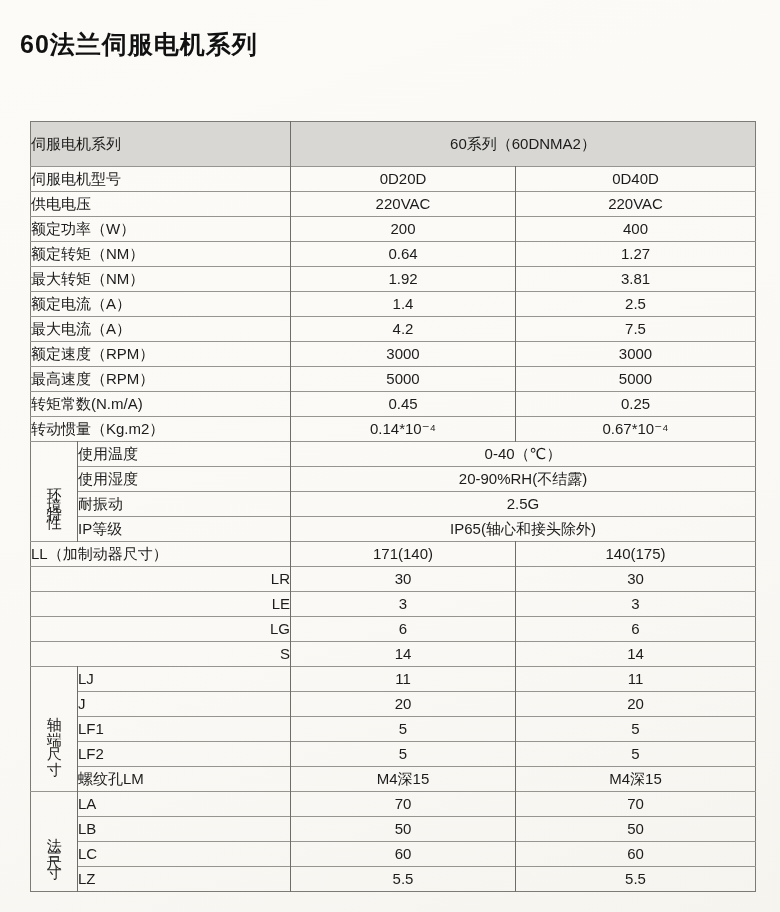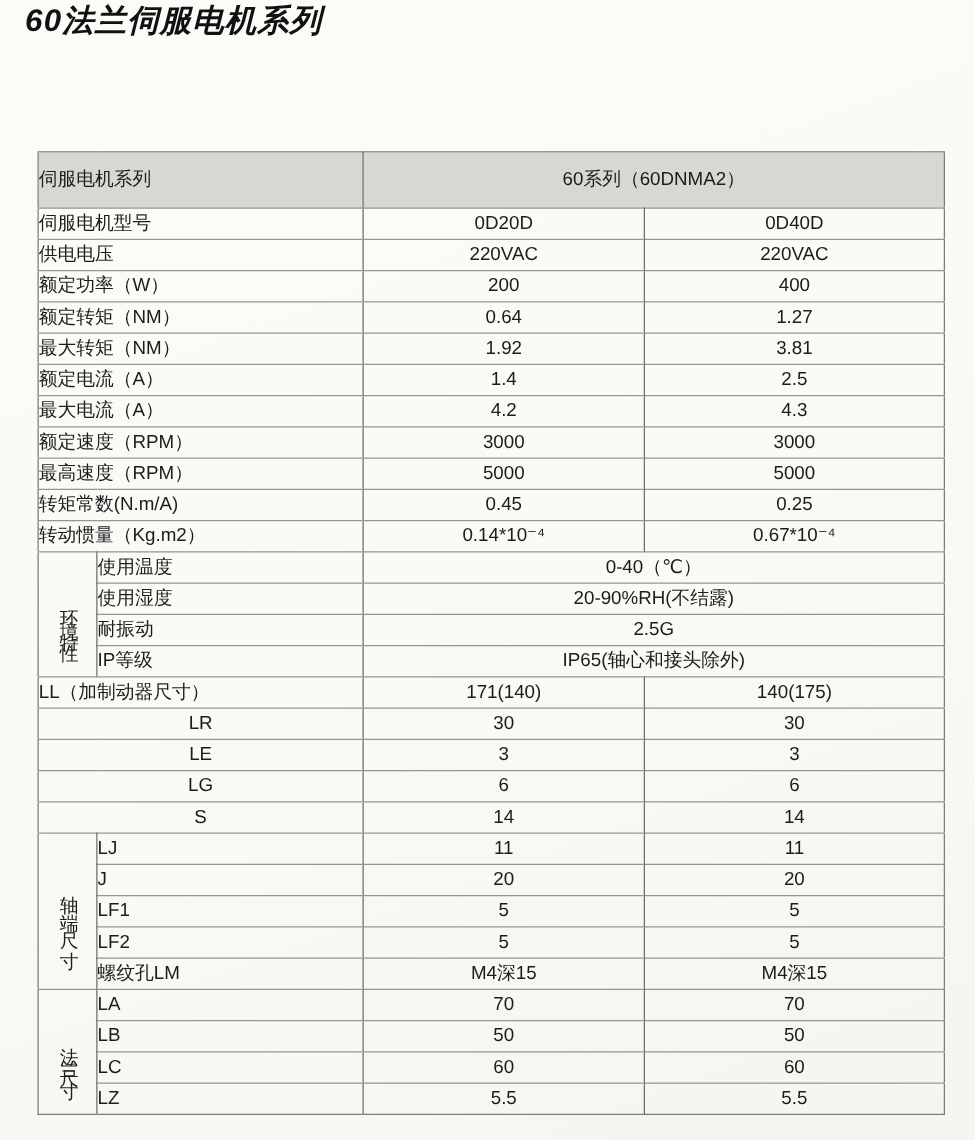--- a/index.html
+++ b/index.html
@@ -6,22 +6,22 @@
   html, body { width: 780px; height: 912px; }
   body {
     font-family: "Liberation Sans", "DejaVu Sans", sans-serif;
     background: linear-gradient(160deg, #fcfbf8 0%, #faf9f5 60%, #f5f4ef 100%);
     color: #1c1c1c;
     overflow: hidden;
   }
   .page { position: relative; width: 780px; height: 912px; }
 
   .doc-title {
-    position: absolute; left: 20px; top: 0;
-    font-size: 25px; font-weight: 700; letter-spacing: 1px; color: #111; font-style: italic;
+    position: absolute; left: 20px; top: 28px;
+    font-size: 25px; font-weight: 700; letter-spacing: 1px; color: #111;
   }
   .doc-subtitle {
     position: absolute; left: 20px; top: 57px;
     font-size: 24px; font-weight: 700; letter-spacing: 1px; color: #111;
   }
 
   table.spec {
     position: absolute; left: 30px; top: 121px;
     width: 725px;
     border-collapse: collapse;
@@ -40,21 +40,21 @@
   }
   table.spec { border: 1px solid #7d7b76; }
   tr.header-row td {
     background: #d8d7d3;
     height: 45px;
     border-top: 1px solid #7d7b76;
   }
   td.rdiv { border-right: 1px solid #6f6d68; }
   td.lbl   { text-align: left; padding-left: 42px; }
   td.lbl-ll{ text-align: left; padding-left: 13px; }
-  td.lbl-c { text-align: center; padding-left: 47px; }
+  td.lbl-c { text-align: right; padding-left: 47px; }
   td.sub   { text-align: left; }
   td.val   { text-align: center; }
   td.grp   { text-align: center; }
   .vtext {
     writing-mode: vertical-rl;
     text-orientation: upright;
     display: inline-block;
     font-size: 15px;
     color: #1c1c1c;
   }
@@ -108,21 +108,21 @@
       <td class="val">3.81</td>
     </tr>
     <tr>
       <td colspan="2" class="lbl rdiv">额定电流（A）</td>
       <td class="val rdiv">1.4</td>
       <td class="val">2.5</td>
     </tr>
     <tr>
       <td colspan="2" class="lbl rdiv">最大电流（A）</td>
       <td class="val rdiv">4.2</td>
-      <td class="val">4.3</td>
+      <td class="val">7.5</td>
     </tr>
     <tr>
       <td colspan="2" class="lbl rdiv">额定速度（RPM）</td>
       <td class="val rdiv">3000</td>
       <td class="val">3000</td>
     </tr>
     <tr>
       <td colspan="2" class="lbl rdiv">最高速度（RPM）</td>
       <td class="val rdiv">5000</td>
       <td class="val">5000</td>

